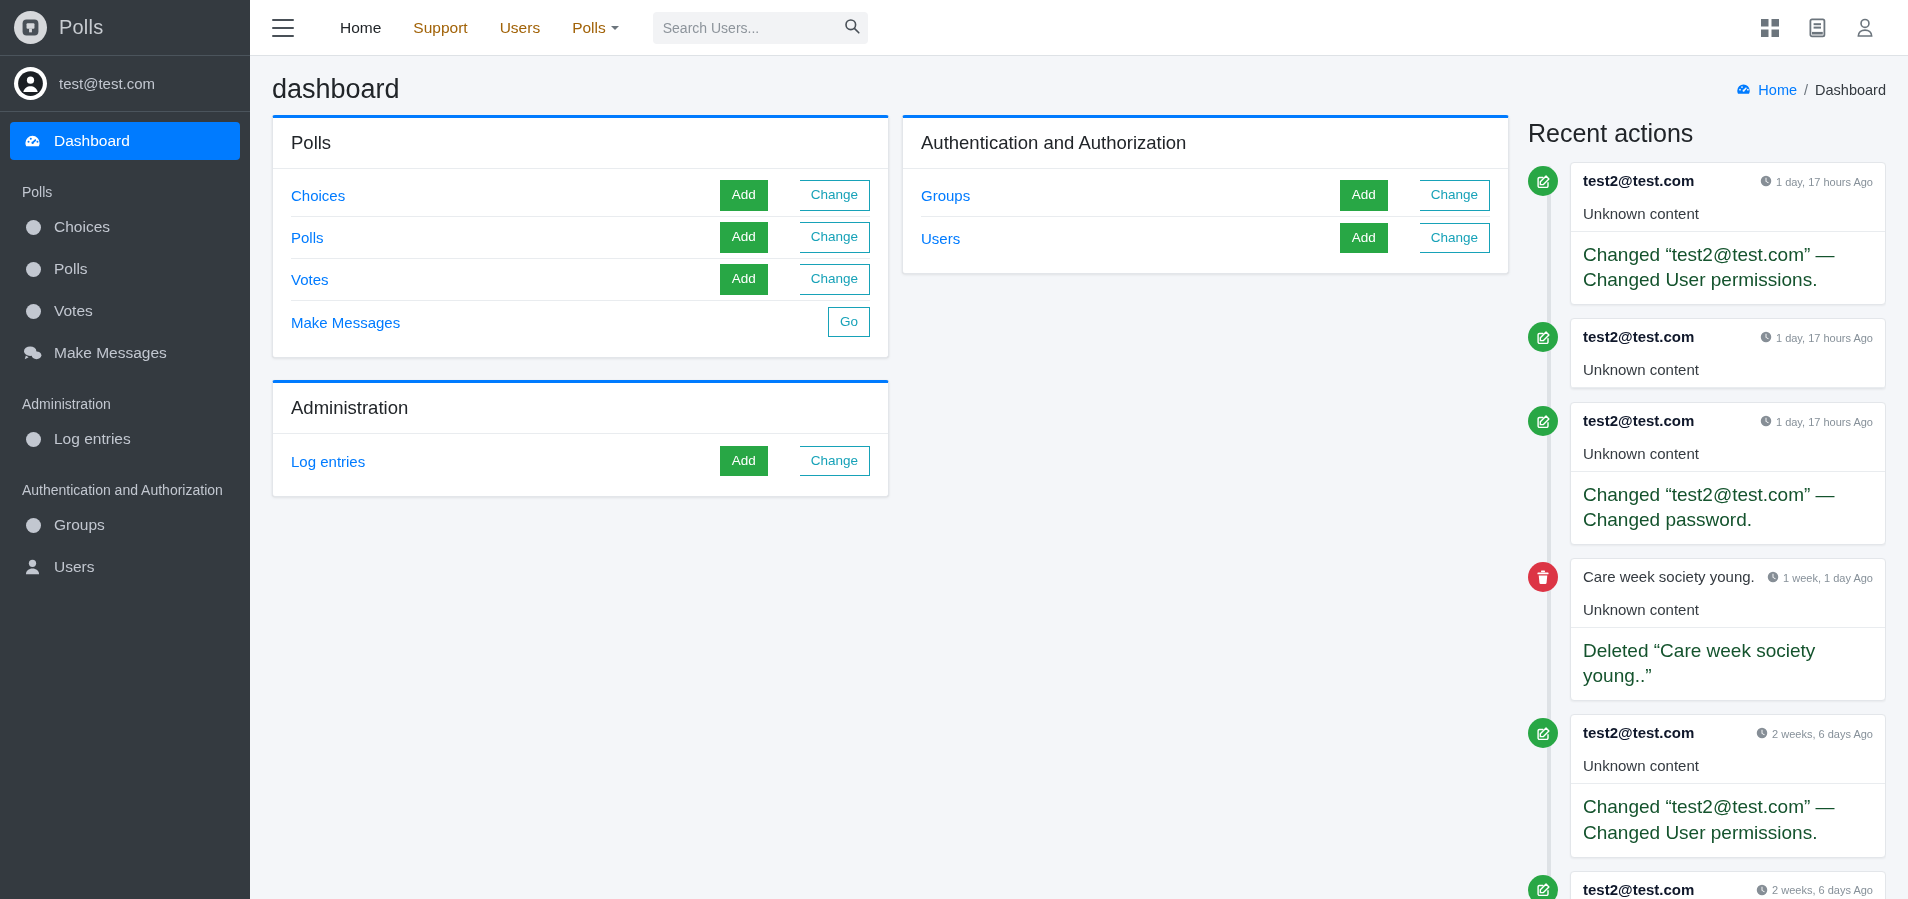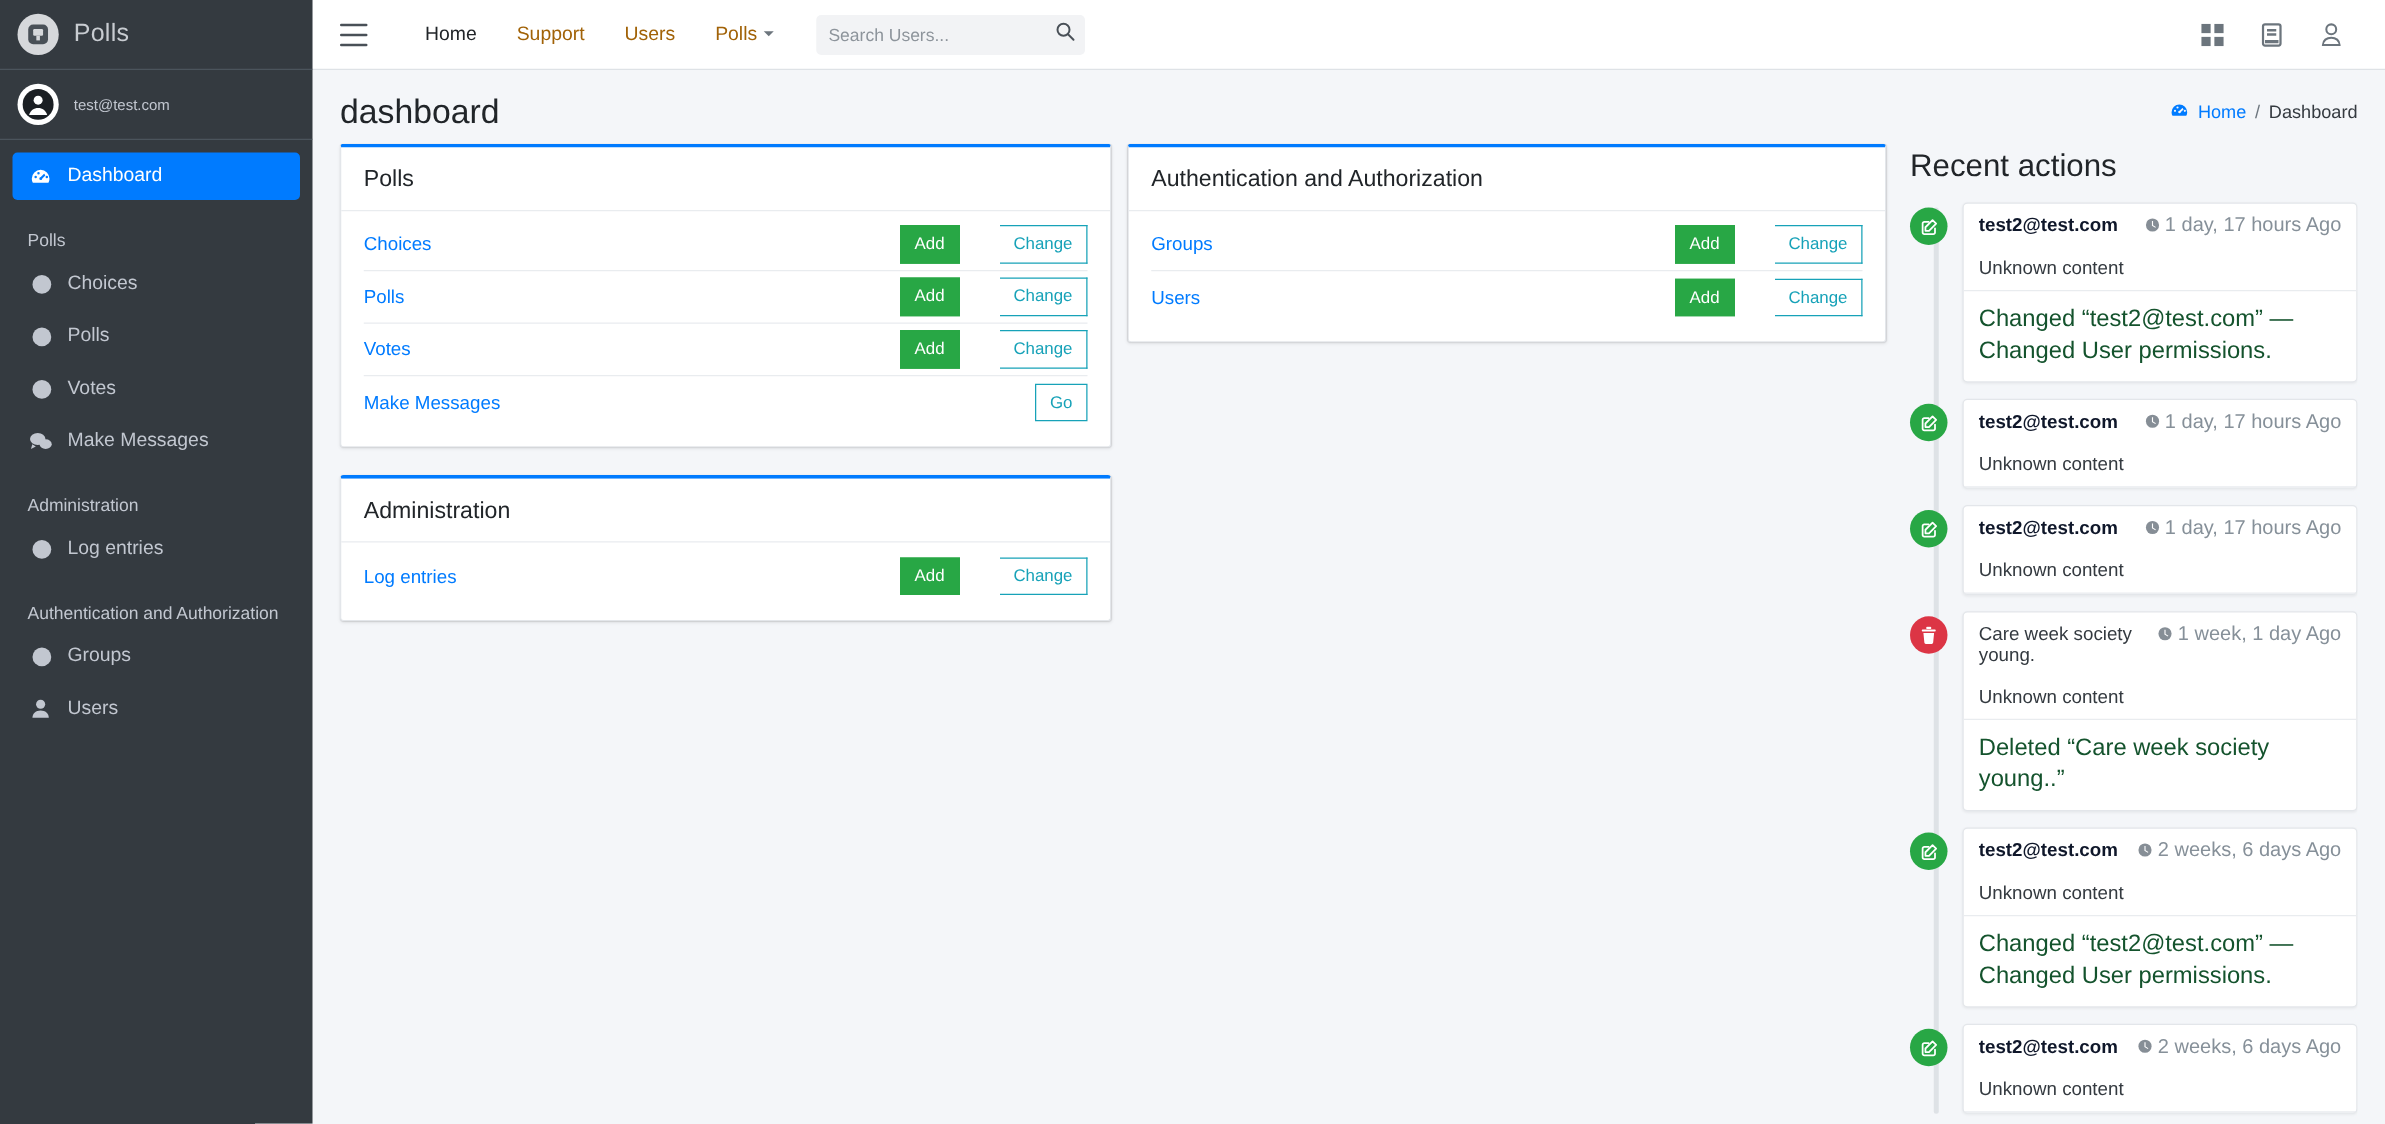--- a/index.html
+++ b/index.html
@@ -31,21 +31,21 @@
 
   .userpanel {
     height: 56px; display: flex; align-items: center; gap: 12px;
     padding: 0 14px; border-bottom: 1px solid #4b545c;
   }
   .avatar {
     width: 33px; height: 33px; border-radius: 50%;
     background: #ffffff; display: flex; align-items: center; justify-content: center;
     flex: 0 0 33px;
   }
-  .user-email { font-size: 12px; color: #c2c7d0; }
+  .user-email { font-size: 15px; color: #c2c7d0; }
 
   .nav { padding: 10px 10px 0 10px; }
   .nav-item {
     display: flex; align-items: center; gap: 12px;
     height: 38px; padding: 0 12px; border-radius: 4px;
     font-size: 15.5px; color: #c2c7d0; cursor: pointer;
     margin-bottom: 4px;
   }
   .nav-item.active { background: #007bff; color: #fff; font-weight: 400; }
   .nav-header {
@@ -158,21 +158,21 @@
   .tl-badge.edit { background: #28a745; }
   .tl-badge.delete { background: #dc3545; }
   .tl-card {
     background: #fff; border: 1px solid #e3e6ea; border-radius: 4px;
     box-shadow: 0 1px 2px rgba(0,0,0,.05);
   }
   .tl-head { padding: 9px 12px 9px 12px; border-bottom: 1px solid #e9ecef; }
   .tl-headline { display: flex; align-items: baseline; }
   .tl-user { color: #0f172a; font-size: 15px; font-weight: bold; cursor: pointer; }
   .tl-user.plain { color: #343a40; font-weight: normal; }
-  .tl-time { margin-left: auto; color: #869099; font-size: 16px; display: flex; align-items: center; gap: 4px; white-space: nowrap; }
+  .tl-time { margin-left: auto; color: #869099; font-size: 11px; display: flex; align-items: center; gap: 4px; white-space: nowrap; }
   .tl-sub { color: #343a40; font-size: 15px; margin-top: 16px; }
   .tl-body { padding: 10px 12px 12px 12px; color: #14532d; font-size: 19px; line-height: 1.32; }
 </style>
 </head>
 <body>
 
 <aside class="sidebar">
   <div class="brand">
     <span class="brand-logo">
       <svg width="19" height="19" viewBox="0 0 24 24" fill="#495057">
@@ -471,20 +471,21 @@
                     <svg width="12" height="12" viewBox="0 0 16 16" fill="#868e96" style="vertical-align:-1px">
                       <circle cx="8" cy="8" r="7"></circle>
                       <path d="M7.4 3.6h1.2v4.6l3 1.8-.6 1L7.4 8.8z" fill="#fff"></path>
                     </svg>
                   </span>
                   <span>1 day, 17 hours Ago</span>
                 </span>
               </div>
               <div class="tl-sub">Unknown content</div>
             </div>
+            <div class="tl-body">Changed “test2@test.com” — Changed password.</div>
           </div>
         </div>
 
         <div class="tl-item">
           <span class="tl-badge delete">
             <svg width="14" height="15" viewBox="0 0 18 20" fill="#fff">
               <rect x="6.4" y="0.6" width="5.2" height="2.4" rx="0.7"></rect>
               <rect x="1.6" y="3.4" width="14.8" height="2.3" rx="0.8"></rect>
               <path d="M3.3 7.2h11.4l-1 10.2a1.6 1.6 0 0 1-1.6 1.4H5.9a1.6 1.6 0 0 1-1.6-1.4z"></path>
             </svg>

